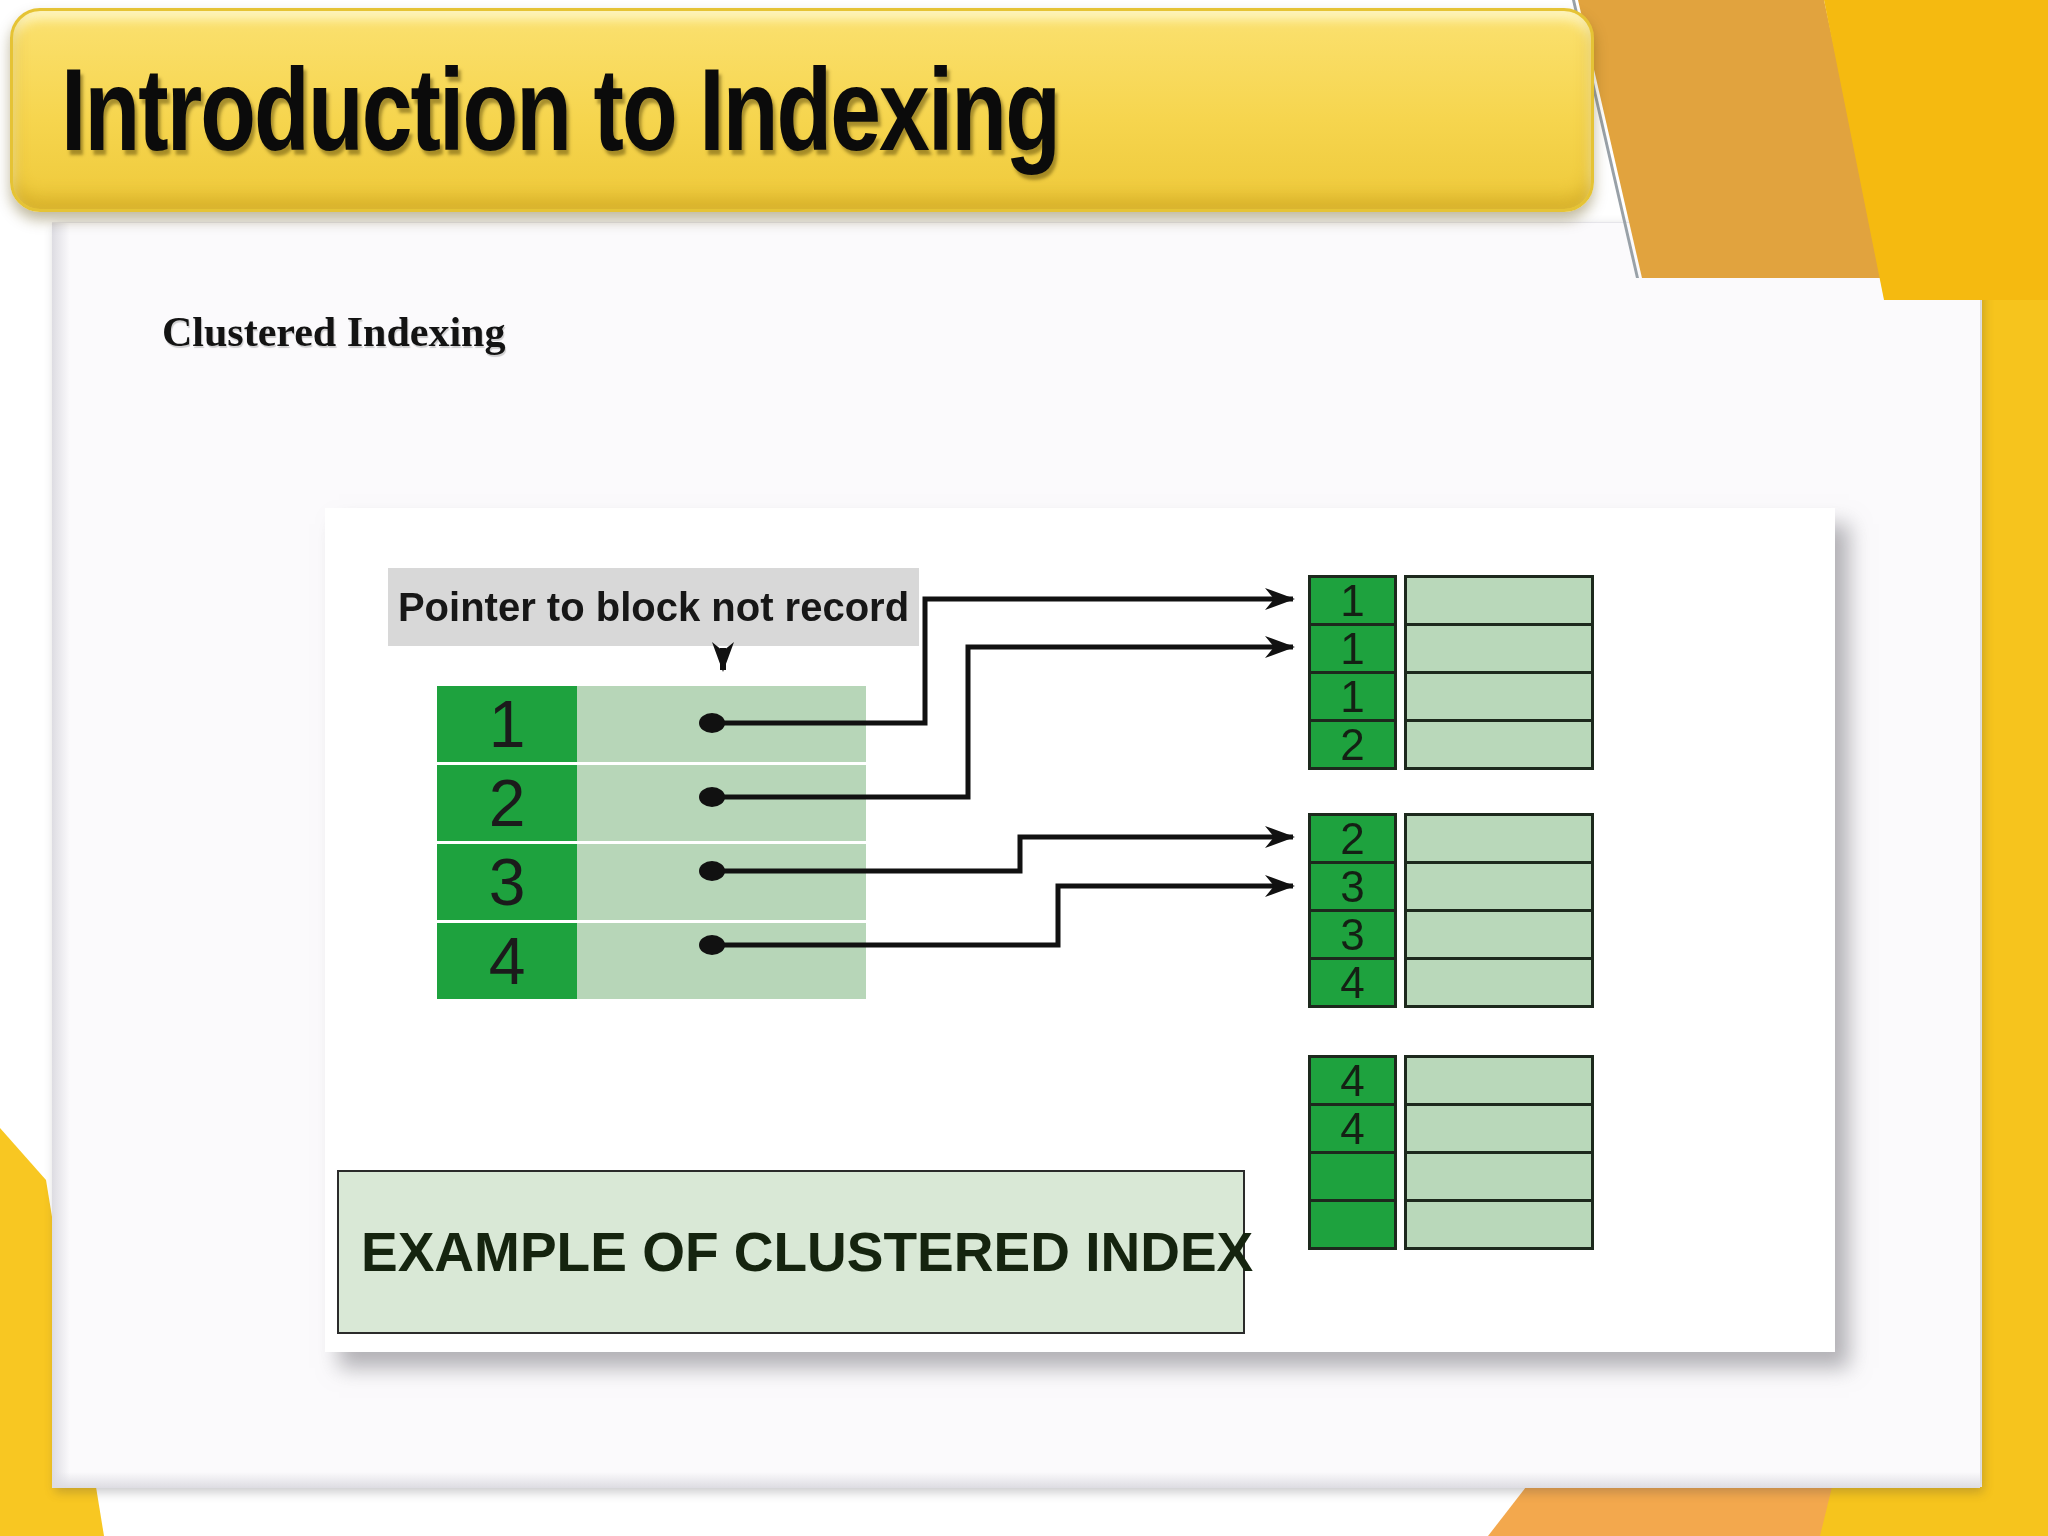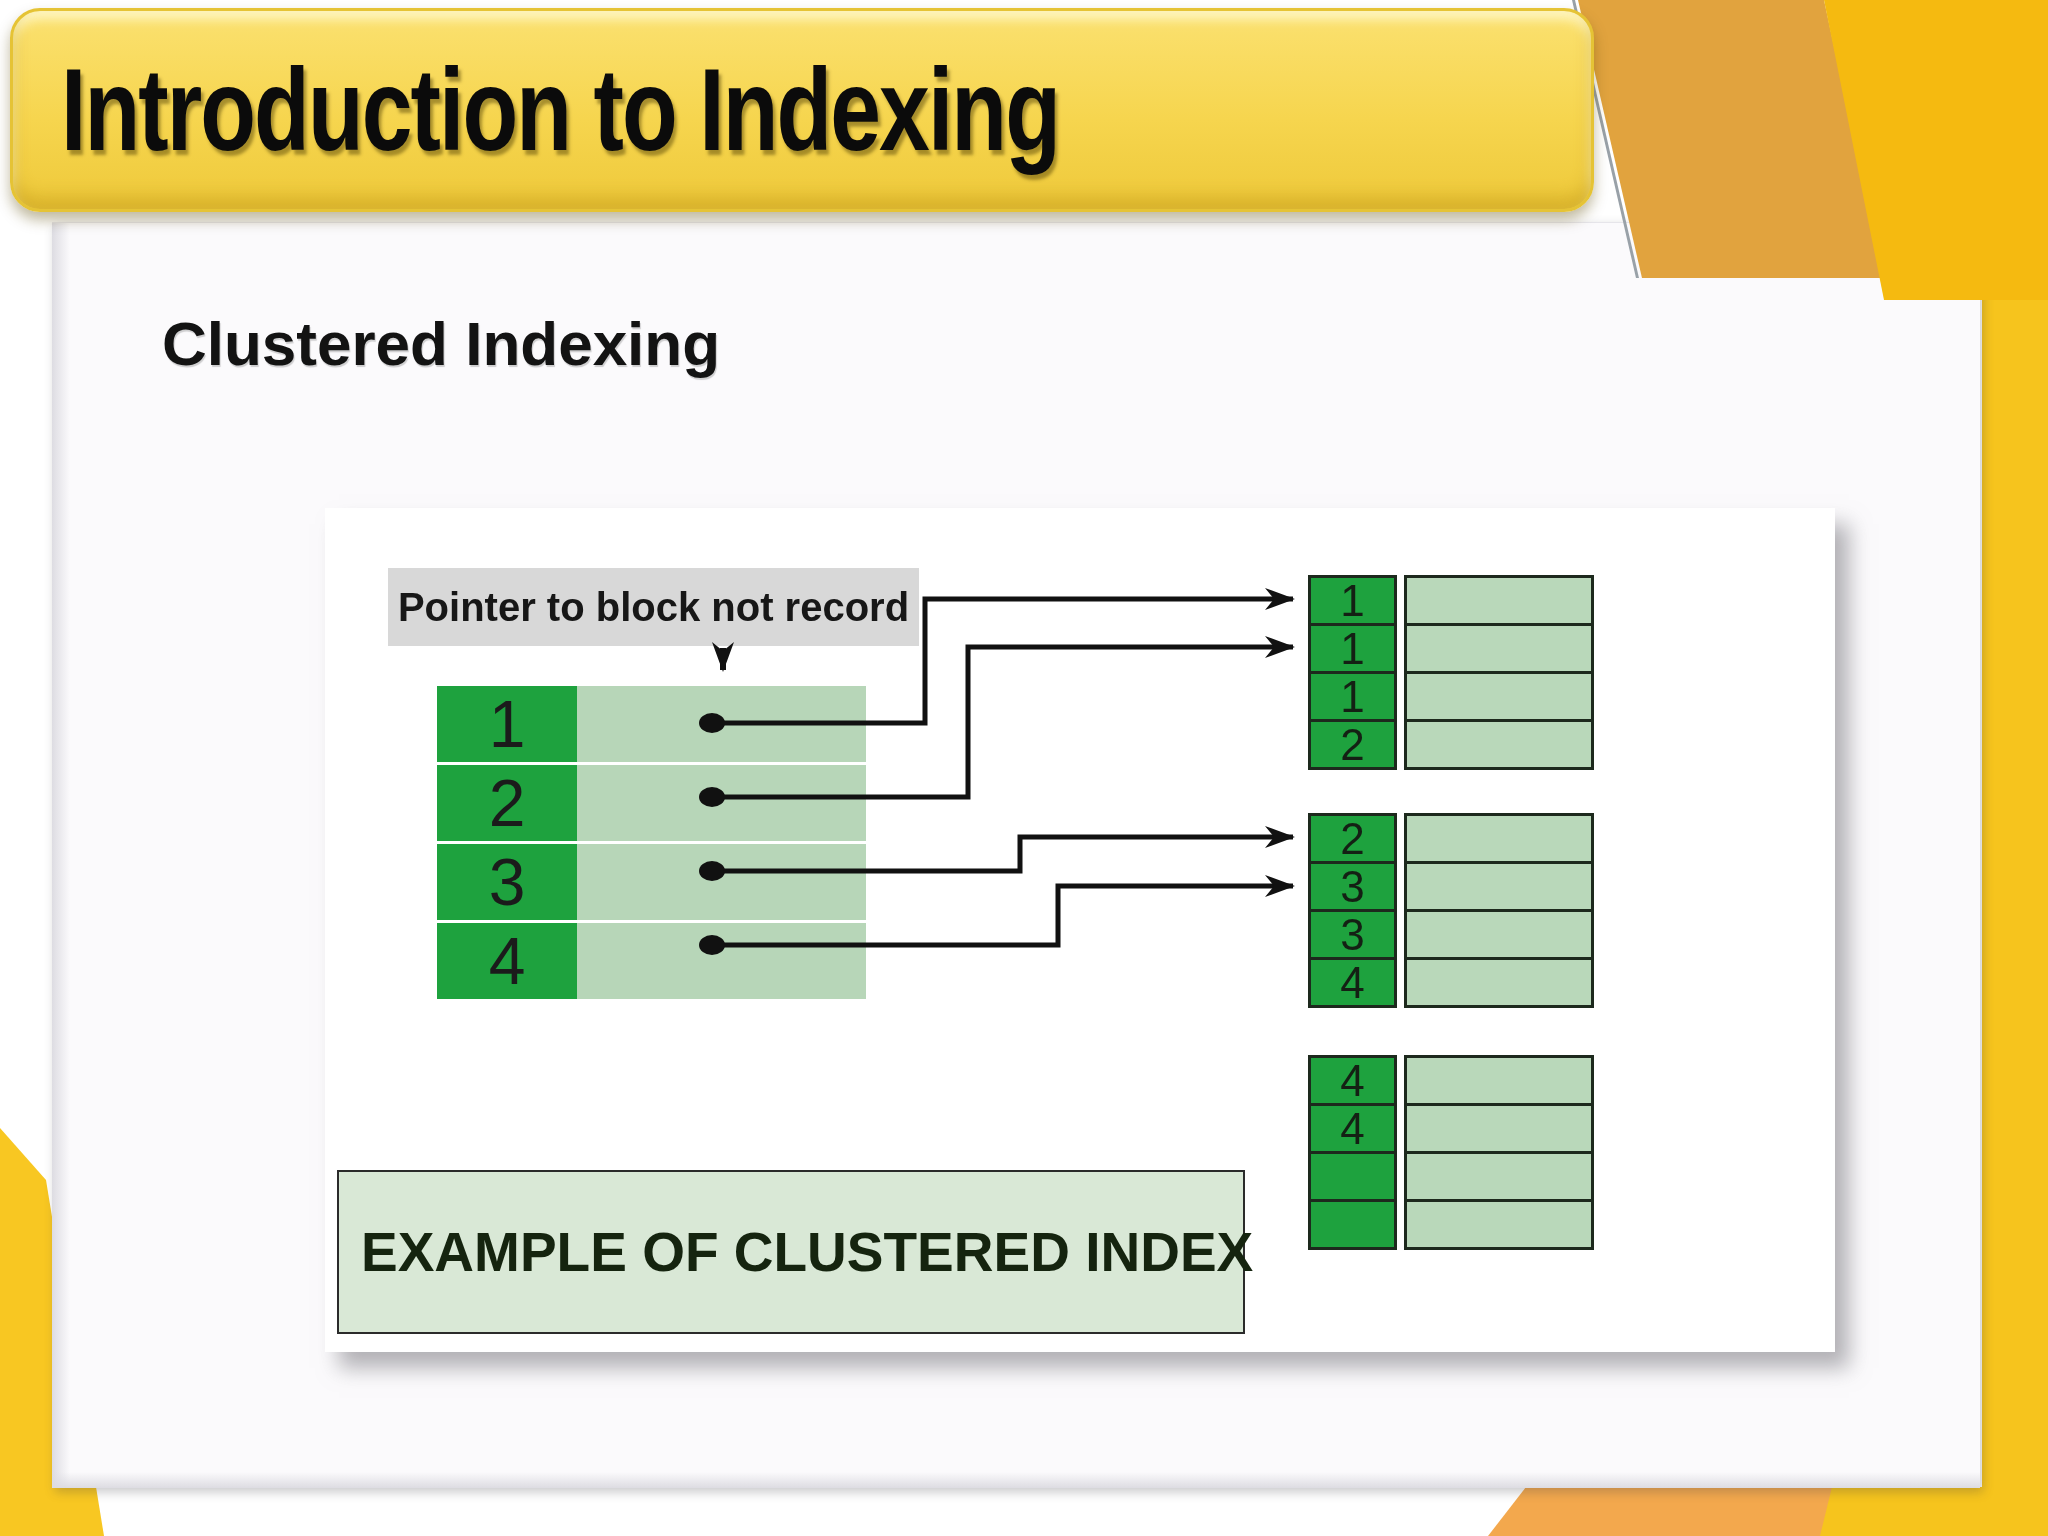--- a/index.html
+++ b/index.html
@@ -37,22 +37,22 @@
       background:linear-gradient(180deg,#fbe170 0%,#f6d54e 55%,#eec93a 100%);
       border:3px solid #e5c335;border-radius:30px;
       box-shadow:0 8px 14px rgba(90,70,0,.38), inset 0 -12px 16px rgba(190,150,25,.45),
                  inset 0 8px 12px rgba(255,250,210,.85);
       display:flex;align-items:center;}
   .title-text{display:inline-block;margin-left:48px;font-weight:bold;font-size:96px;
       letter-spacing:-2px;color:#0b0b0b;transform:scale(.95,1.22);transform-origin:left center;
       text-shadow:3px 4px 3px rgba(70,55,0,.45);white-space:nowrap;}
 
   
-  .heading{position:absolute;left:162px;top:308px;z-index:6;font-weight:bold;font-size:62px;
-      color:#131313;text-shadow:1px 2px 1px rgba(0,0,0,.18);white-space:nowrap;}
+  .heading{position:absolute;left:162px;top:308px;z-index:6;font-weight:bold;font-size:42px;
+      color:#131313;text-shadow:1px 2px 1px rgba(0,0,0,.18);white-space:nowrap;font-family:Liberation Serif, serif;}
 
   
   .diagram{position:absolute;left:325px;top:508px;width:1510px;height:844px;background:#ffffff;
       z-index:6;box-shadow:14px 16px 20px rgba(118,116,124,.55);}
   .pointer-label{position:absolute;left:63px;top:60px;width:531px;height:78px;background:#d8d8d8;
       display:flex;align-items:center;justify-content:center;font-weight:bold;font-size:40px;color:#171717;}
   .caption-box{position:absolute;left:12px;top:662px;width:908px;height:164px;background:#d9e8d6;
       border:2px solid #2b2b2b;display:flex;align-items:center;font-weight:bold;font-size:55px;
       color:#15240f;padding-left:22px;box-sizing:border-box;letter-spacing:0;white-space:nowrap;}
 

